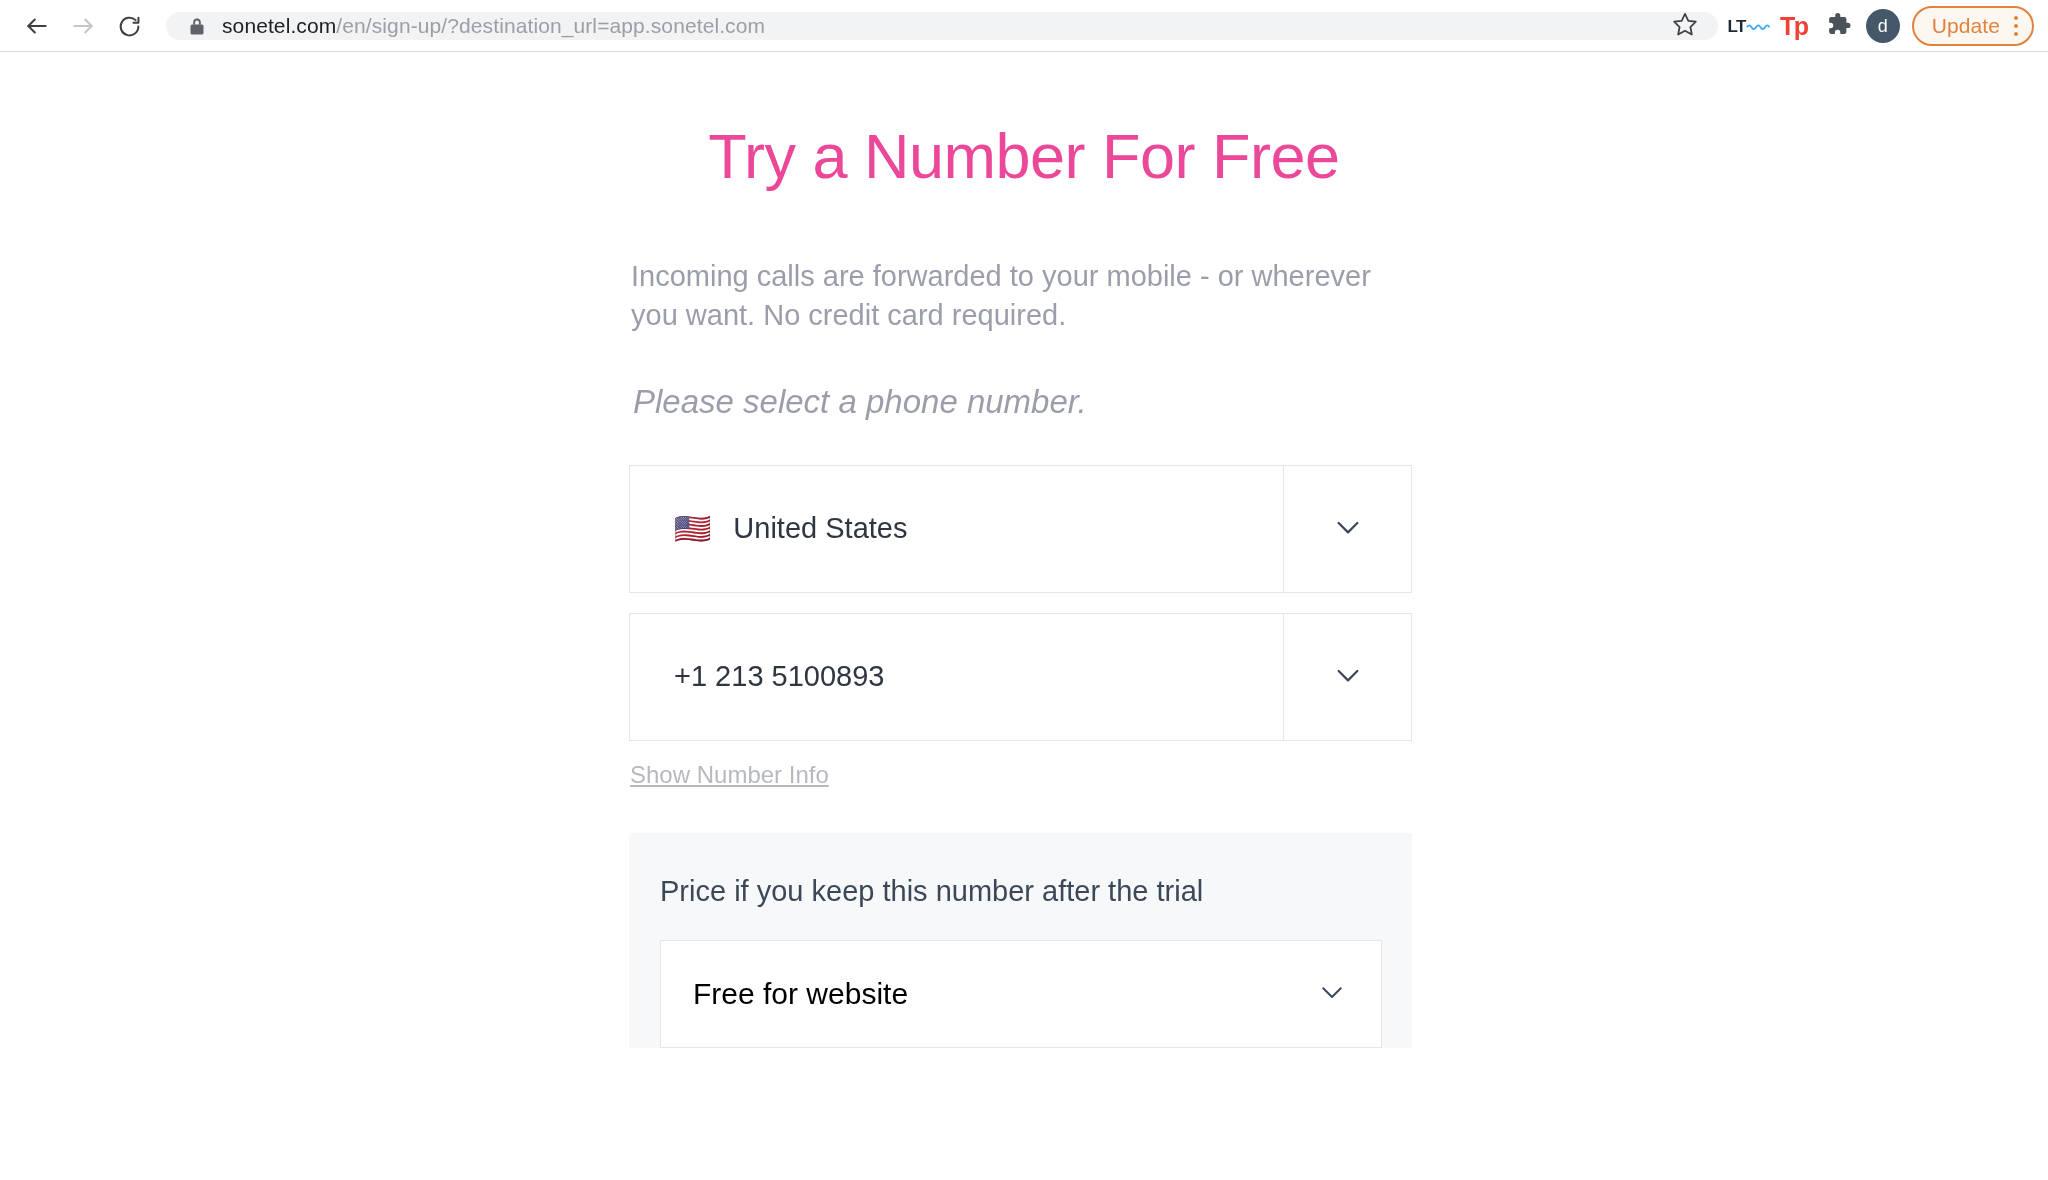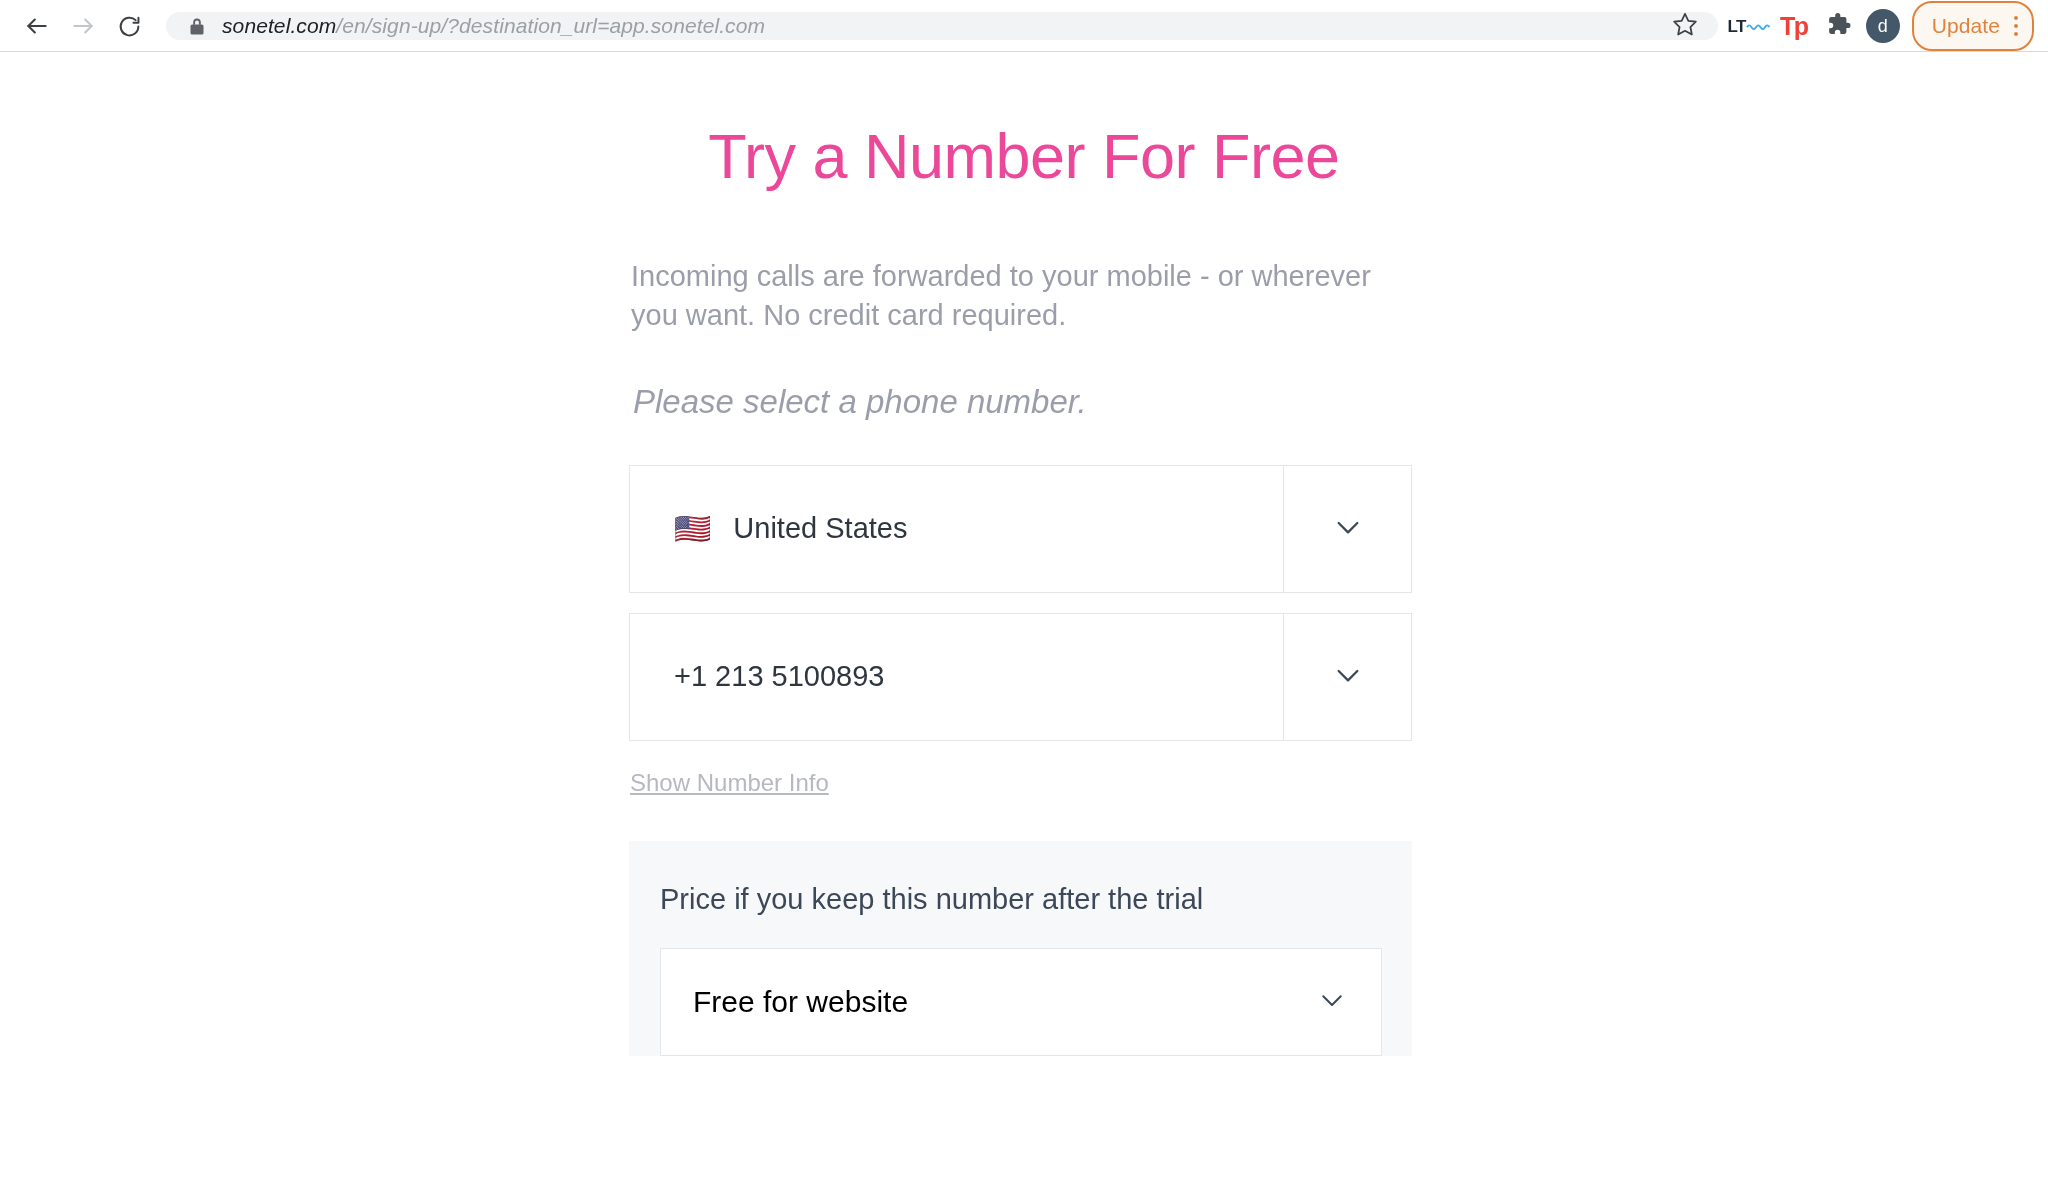--- a/index.html
+++ b/index.html
@@ -38,21 +38,20 @@
   .omnibox {
     flex: 1 1 auto;
     height: 28px;
     background: #f1f3f4;
     border-radius: 21px;
     display: flex;
     align-items: center;
     margin: 0 10px 0 14px;
     padding: 0 14px 0 22px;
     min-width: 0;
-    font-style: italic;
   }
   .lock-icon { flex: 0 0 auto; display: flex; align-items: center; margin-right: 16px; }
   .url-text {
     flex: 1 1 auto;
     font-size: 21px;
     color: #9aa0a6;
     white-space: nowrap;
     overflow: hidden;
     letter-spacing: 0.1px;
   }
@@ -79,21 +78,21 @@
     background: #44586a;
     color: #ffffff;
     display: flex; align-items: center; justify-content: center;
     font-size: 18px;
     flex: 0 0 auto;
     margin: 0 6px;
   }
   .update-btn {
     display: flex;
     align-items: center;
-    height: 50px;
+    height: 40px;
     border: 2px solid #e1823c;
     border-radius: 20px;
     background: #fdf7f2;
     padding: 0 10px 0 18px;
     margin-left: 6px;
     flex: 0 0 auto;
   }
   .update-label { color: #e1823c; font-size: 21px; letter-spacing: 0.1px; }
   .kebab { display: flex; flex-direction: column; gap: 4px; margin-left: 14px; margin-right: 4px; }
   .kebab i { width: 4px; height: 4px; border-radius: 50%; background: #e1823c; display: block; }
@@ -166,21 +165,20 @@
     flex: 0 0 auto;
     width: 128px;
     border-left: 1px solid #e4e6e9;
     display: flex;
     align-items: center;
     justify-content: center;
   }
 
   .show-info {
     display: inline-block;
-    margin-top: 8px;
     margin-left: 1px;
     font-size: 24px;
     color: #b6b9c0;
     text-decoration: underline;
   }
 
   .price-panel {
     margin-top: 44px;
     width: 783px;
     background: #f7f8fa;

